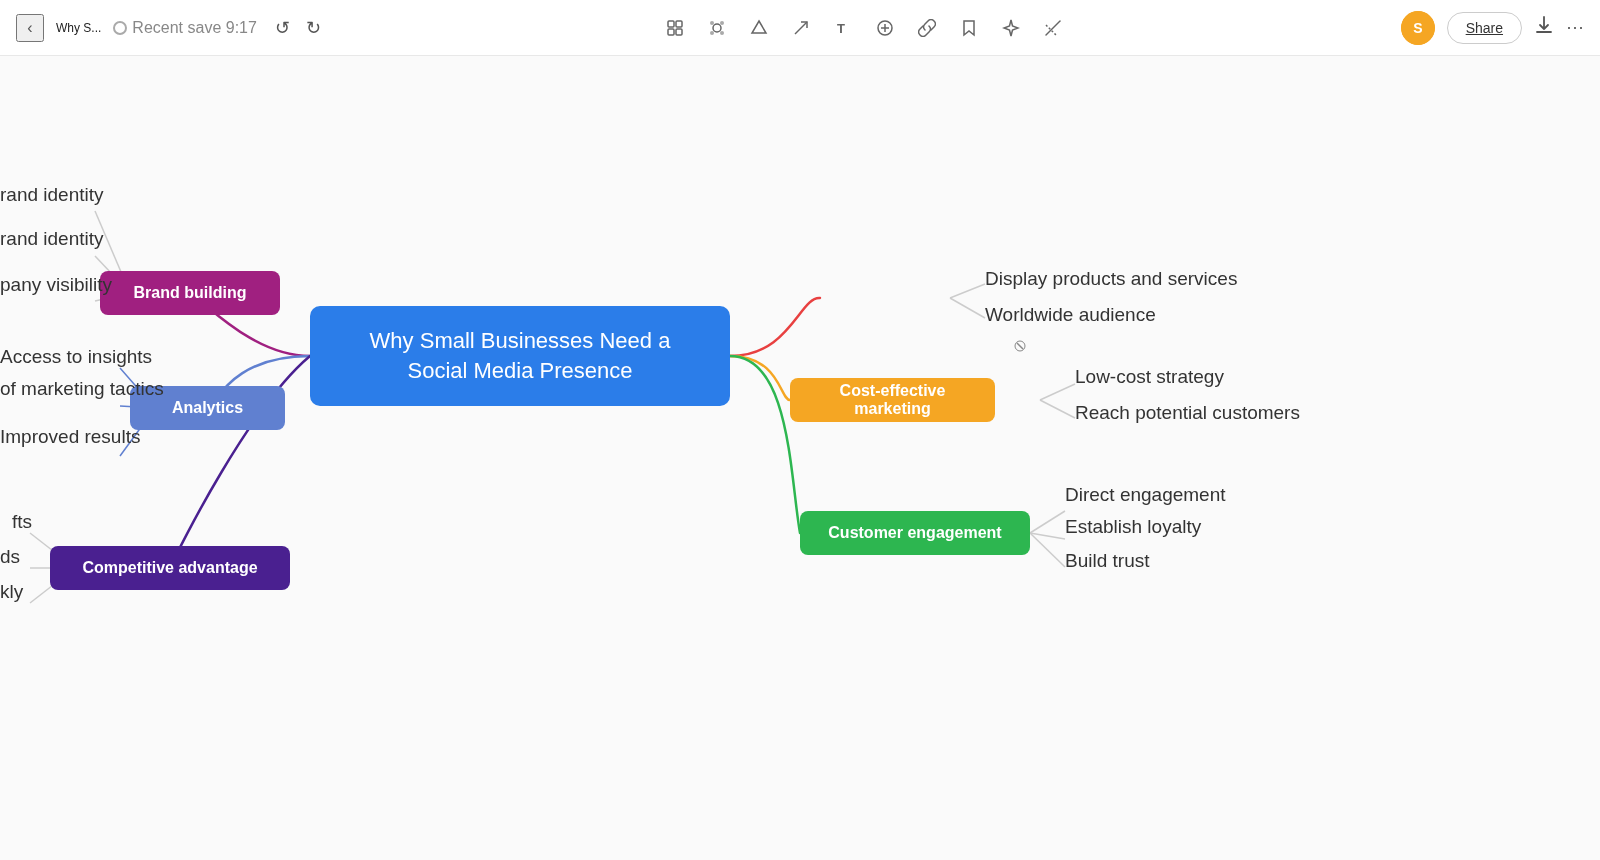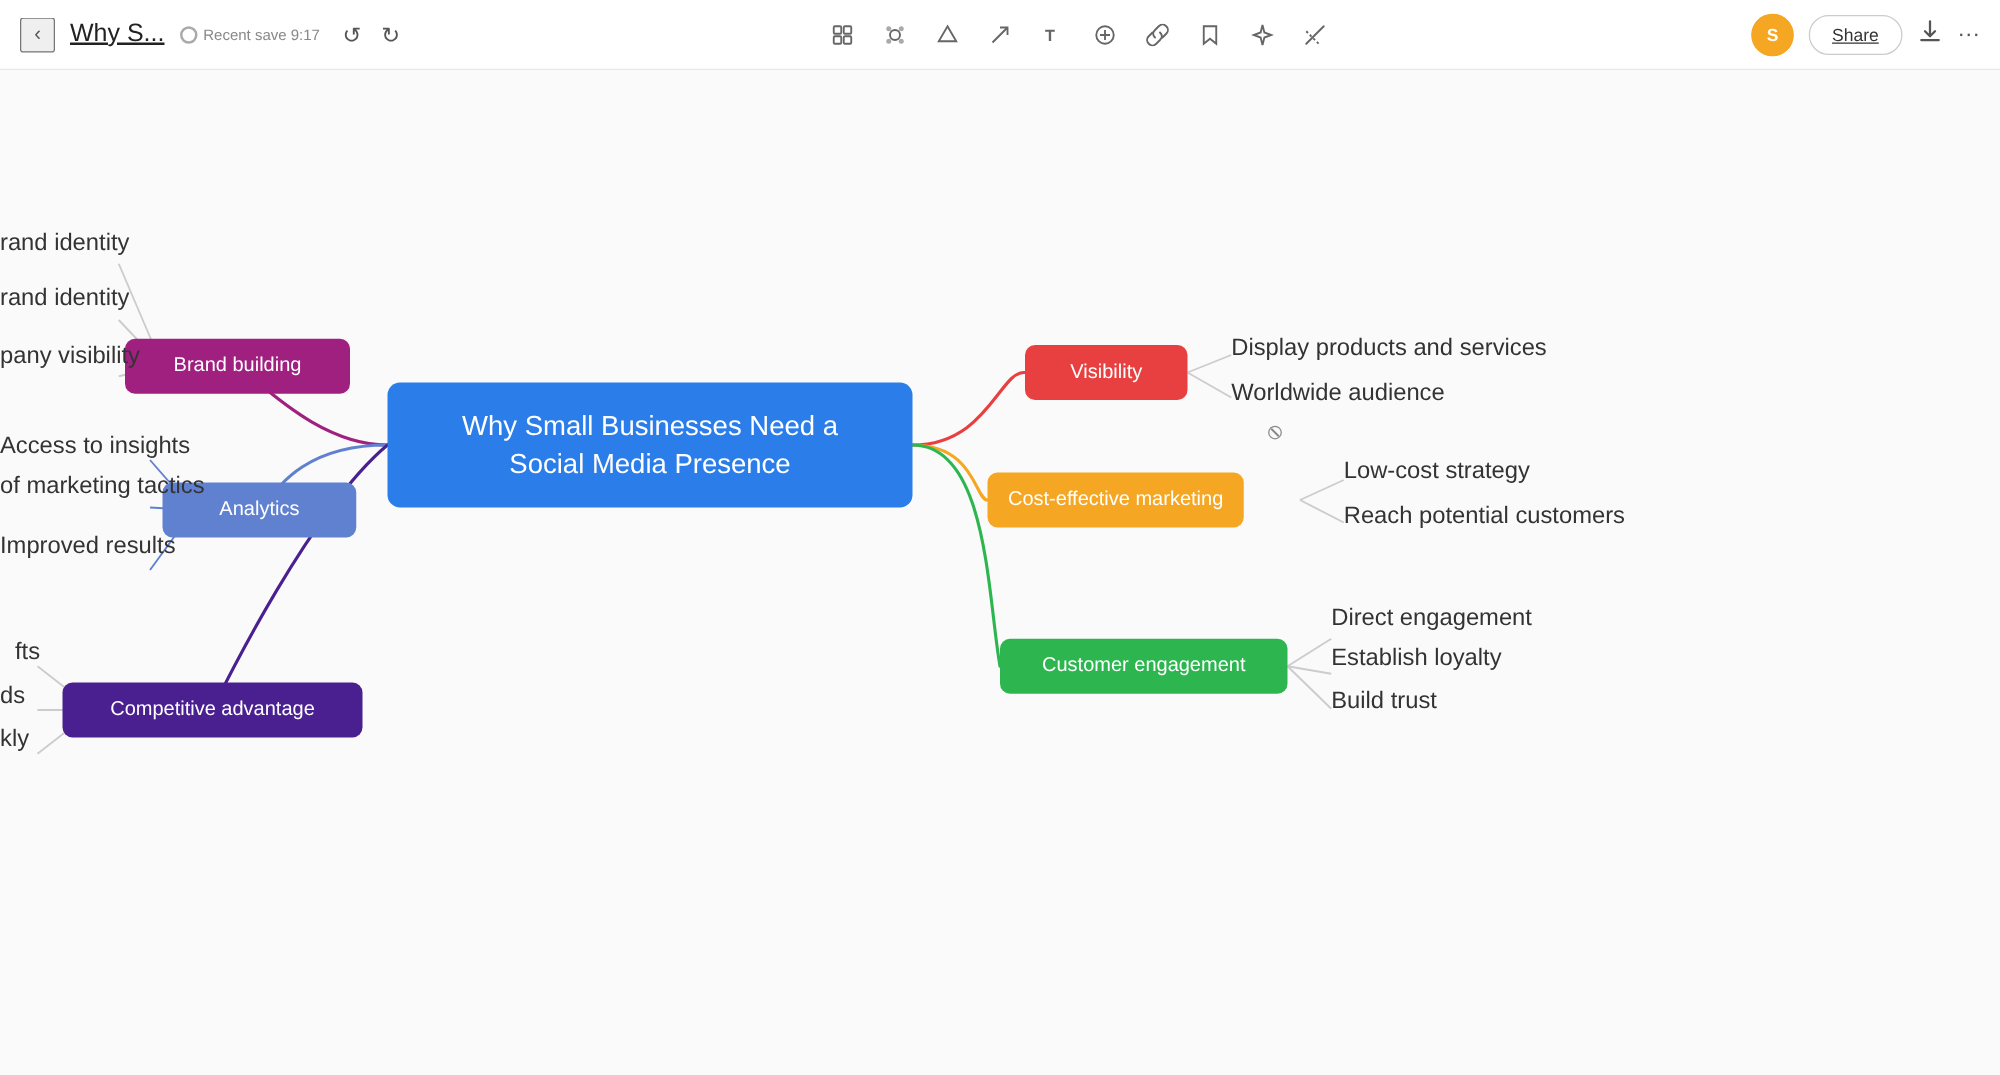--- a/index.html
+++ b/index.html
@@ -7,22 +7,22 @@
 
     
     #header {
       position: absolute; top: 0; left: 0; right: 0; height: 56px;
       background: #fff; border-bottom: 1px solid #e8e8e8;
       display: flex; align-items: center; justify-content: space-between;
       padding: 0 16px; z-index: 10;
     }
     .header-left { display: flex; align-items: center; gap: 12px; }
     .back-btn { width: 28px; height: 28px; display: flex; align-items: center; justify-content: center; cursor: pointer; color: #555; font-size: 16px; }
-    .doc-title { font-size: 20px; font-weight: 500; color: #222; text-decoration: underline; }
-    .save-info { display: flex; align-items: center; gap: 5px; font-size: 12px; color: #888; }
+    .doc-title { font-size: 12px; font-weight: 500; color: #222; }
+    .save-info { display: flex; align-items: center; gap: 5px; font-size: 16px; color: #888; }
     .save-dot { width: 14px; height: 14px; border-radius: 50%; border: 2px solid #aaa; display: flex; align-items: center; justify-content: center; }
     .undo-redo { display: flex; gap: 4px; }
     .undo-redo button { background: none; border: none; cursor: pointer; color: #555; font-size: 16px; padding: 4px 6px; }
 
     .header-center { display: flex; align-items: center; gap: 6px; }
     .tool-btn {
       width: 36px; height: 36px; display: flex; align-items: center; justify-content: center;
       border: none; background: none; cursor: pointer; color: #555; font-size: 18px;
       border-radius: 4px;
     }
@@ -53,21 +53,21 @@
       font-weight: 600;
       text-align: center;
       line-height: 1.3;
       width: 420px;
     }
     .node-box {
       position: absolute;
       border-radius: 8px;
       color: #fff;
       font-size: 16px;
-      font-weight: 400;
+      font-weight: 700;
       display: flex; align-items: center; justify-content: center;
       text-align: center;
       padding: 10px 16px;
       cursor: pointer;
     }
     .node-leaf {
       position: absolute;
       font-size: 19px;
       color: #333;
       white-space: nowrap;
@@ -257,23 +257,20 @@
   <div class="node-leaf" style="left:0; top:455px;padding-left:12px;">
     <span>fts</span>
   </div>
   <div class="node-leaf" style="left:0; top:490px;">
     <span>ds</span>
   </div>
   <div class="node-leaf" style="left:0; top:525px;text-align:right;">
     <span>kly</span>
   </div>
 
-  <div class="node-box" style="left:820px; top:220px; width:130px; height:44px; background:#e84040;">
-    <span>Visibility</span>
-  </div>
 
   <div class="node-leaf" style="left:985px; top:212px;">
     <span>Display products and services</span>
   </div>
   <div class="node-leaf" style="left:985px; top:248px;">
     <span>Worldwide audience</span>
   </div>
 
   <div class="node-box" style="left:790px; top:322px; width:205px; height:44px; background:#f5a623;">
     <span>Cost-effective marketing</span>

